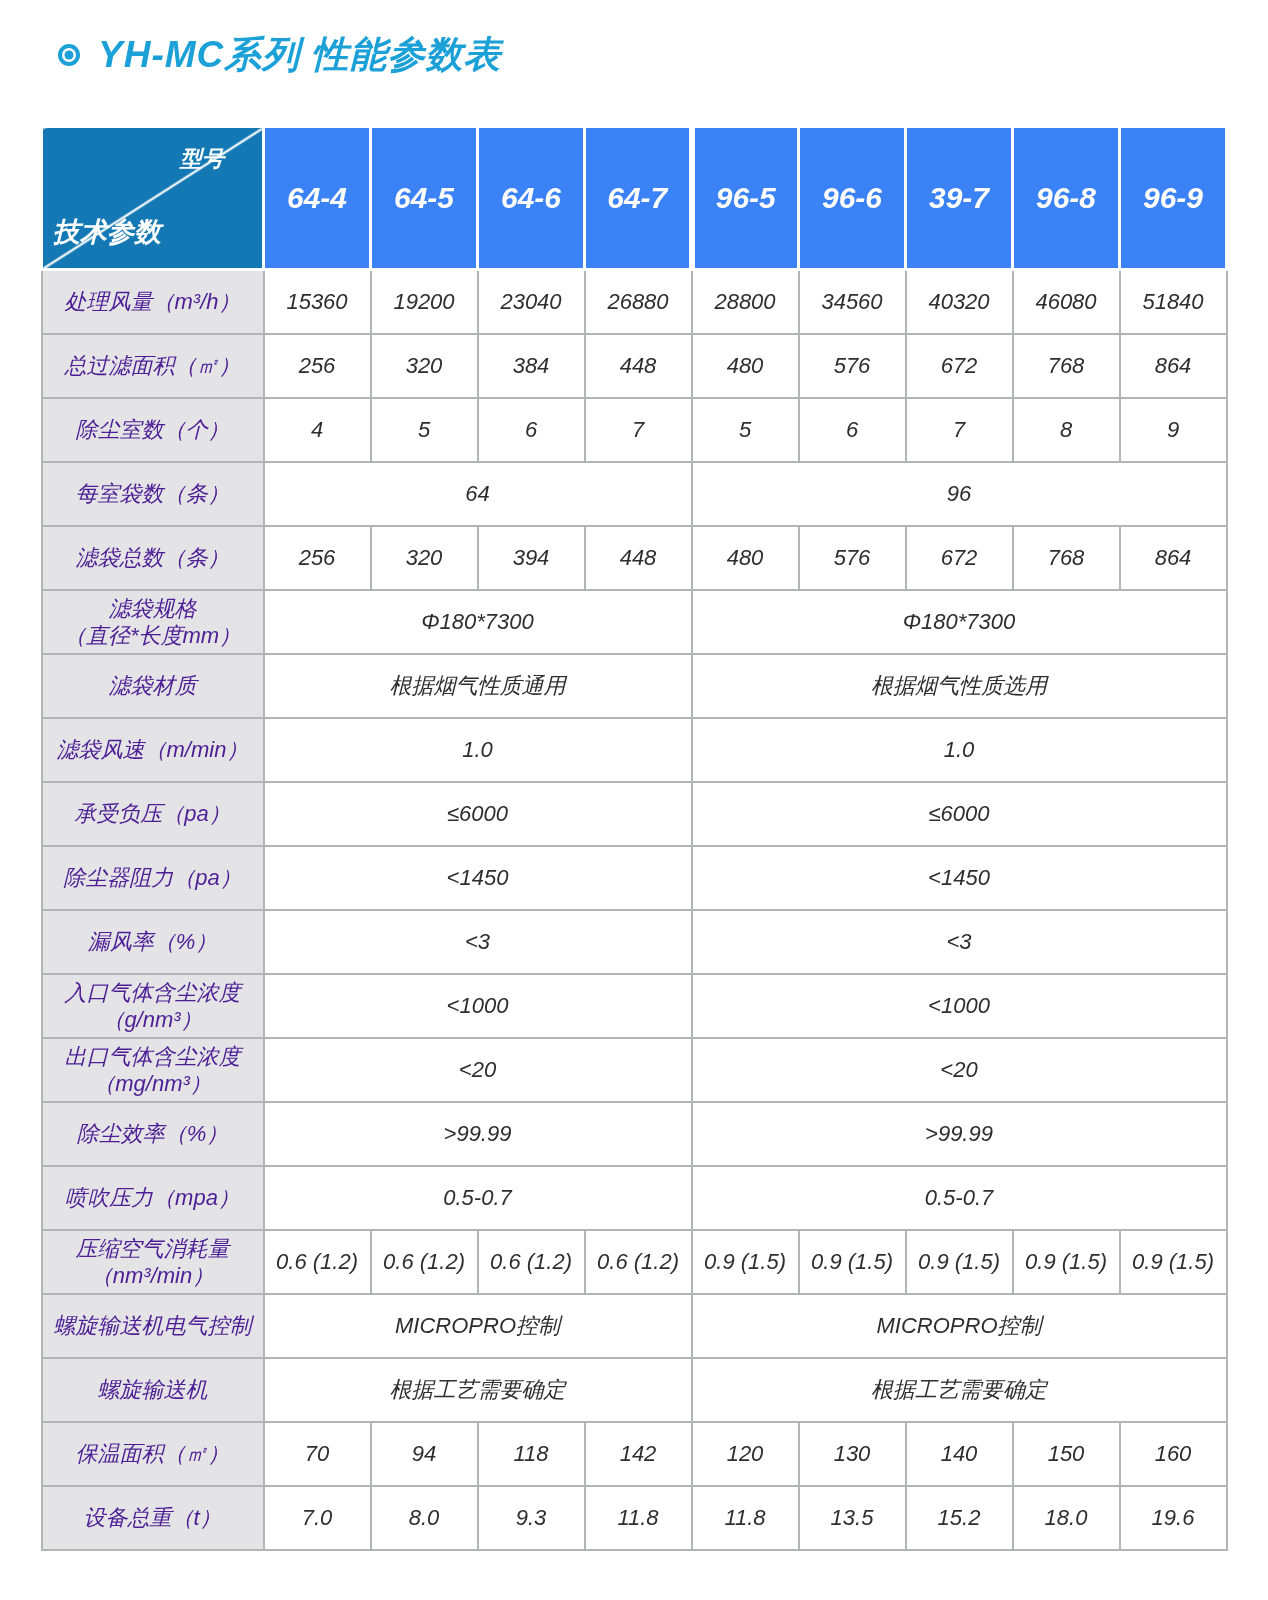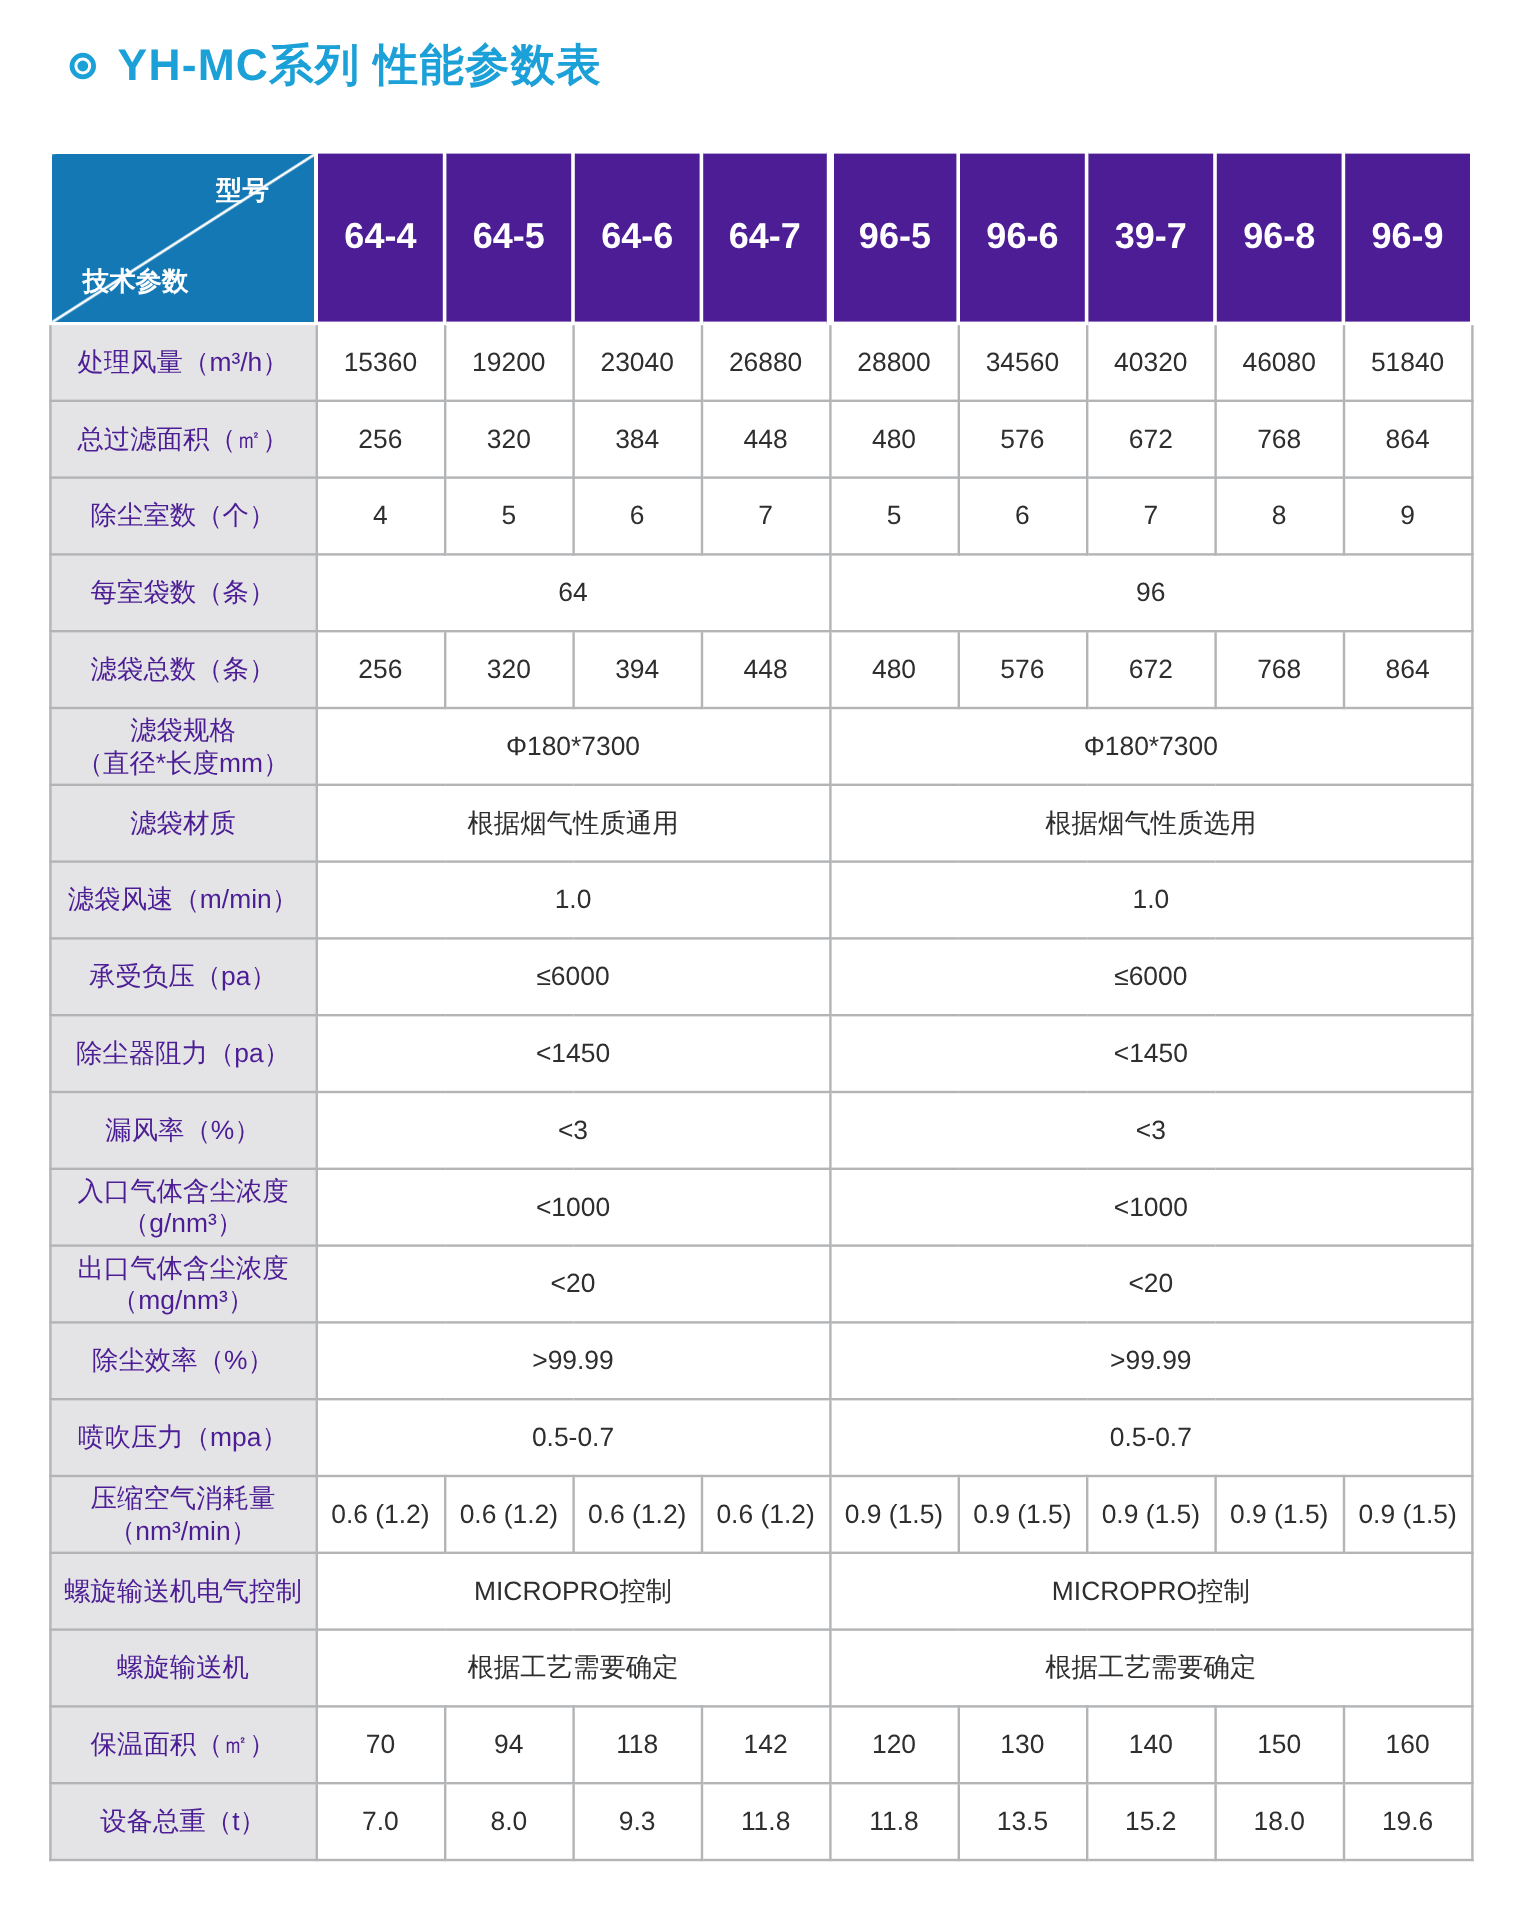--- a/index.html
+++ b/index.html
@@ -7,20 +7,21 @@
     background: #ffffff;
     font-family: "Liberation Sans", "DejaVu Sans", sans-serif;
     color: #2e2e30;
   }
   .page {
     position: relative;
     width: 1268px;
     height: 1600px;
     background: #ffffff;
     overflow: hidden;
+    font-style: italic;
   }
   
   .title-row {
     position: absolute;
     left: 58px;
     top: 30px;
     display: flex;
     align-items: center;
     gap: 18px;
   }
@@ -55,21 +56,21 @@
     width: 1188px;
     border-collapse: collapse;
     table-layout: fixed;
     font-size: 22px;
   }
   table.spec col.label-col { width: 222px; }
   table.spec col.data-col  { width: 107px; }
 
   
   thead th {
-    background: #4c1d95;
+    background: #3b82f6;
     color: #ffffff;
     font-weight: bold;
     font-size: 30px;
     height: 140px;
     border: 3px solid #ffffff;
     padding: 0;
     text-align: center;
     vertical-align: middle;
   }
   thead th.group-start { border-left-width: 6px; }
@@ -83,22 +84,22 @@
       transparent calc(50% + 1.6px));
   }
   .corner-top {
     position: absolute;
     top: 16px; right: 38px;
     font-size: 22px;
     font-weight: bold;
   }
   .corner-bottom {
     position: absolute;
-    bottom: 18px; left: 26px;
-    font-size: 22px;
+    bottom: 18px; left: 10px;
+    font-size: 27px;
     font-weight: bold;
   }
   
   tbody th, tbody td {
     border: 2px solid #b2b4b6;
     height: 58px;
     padding: 2px 4px;
     text-align: center;
     vertical-align: middle;
     font-weight: normal;

